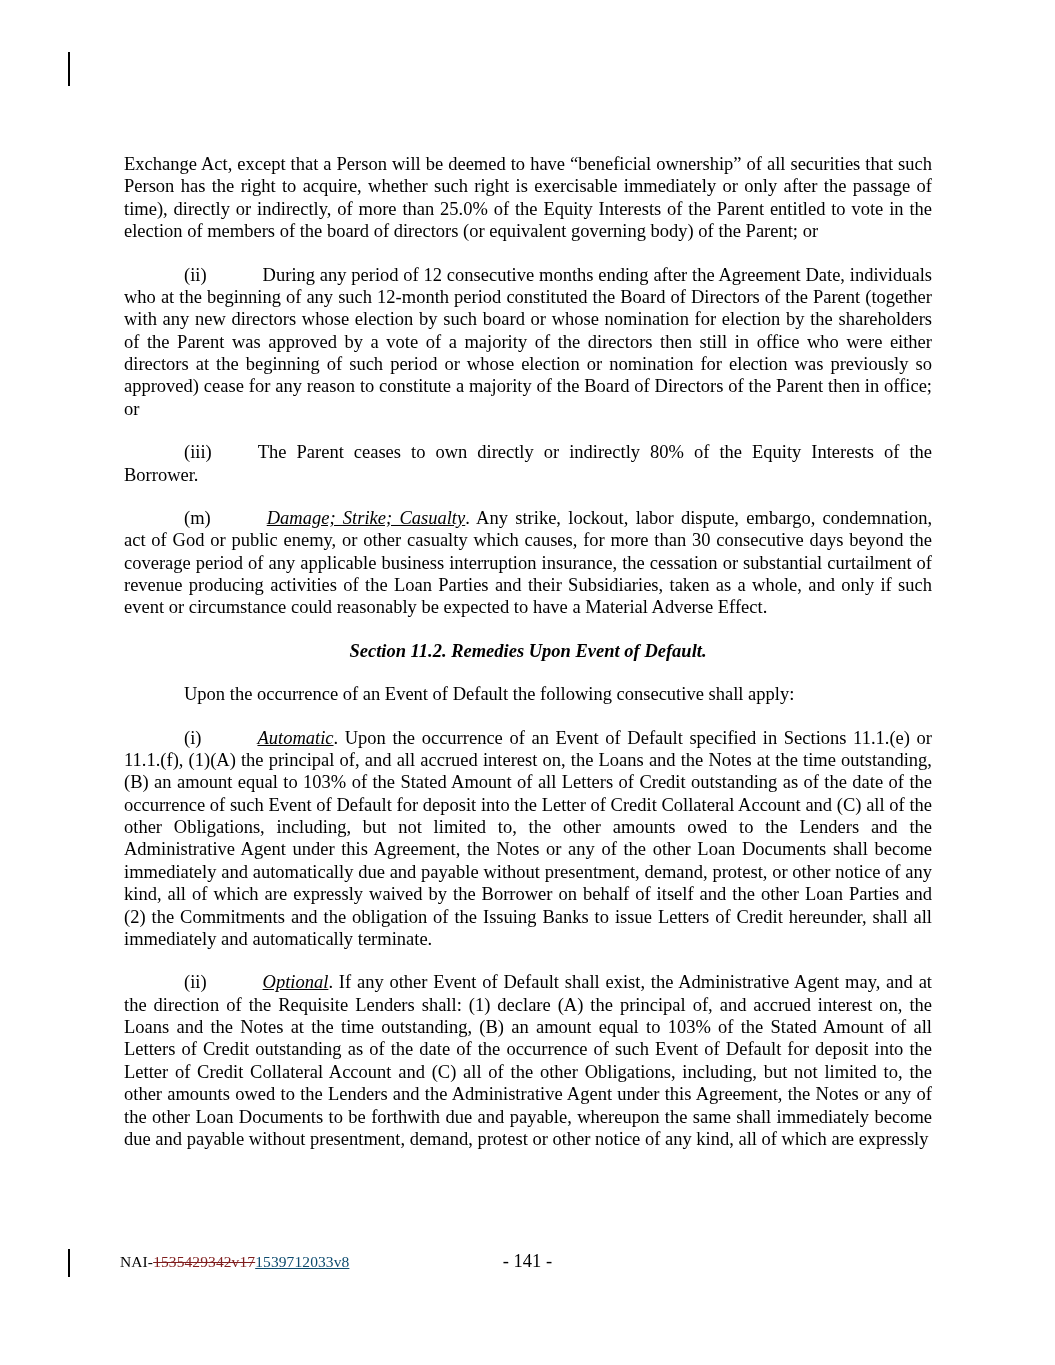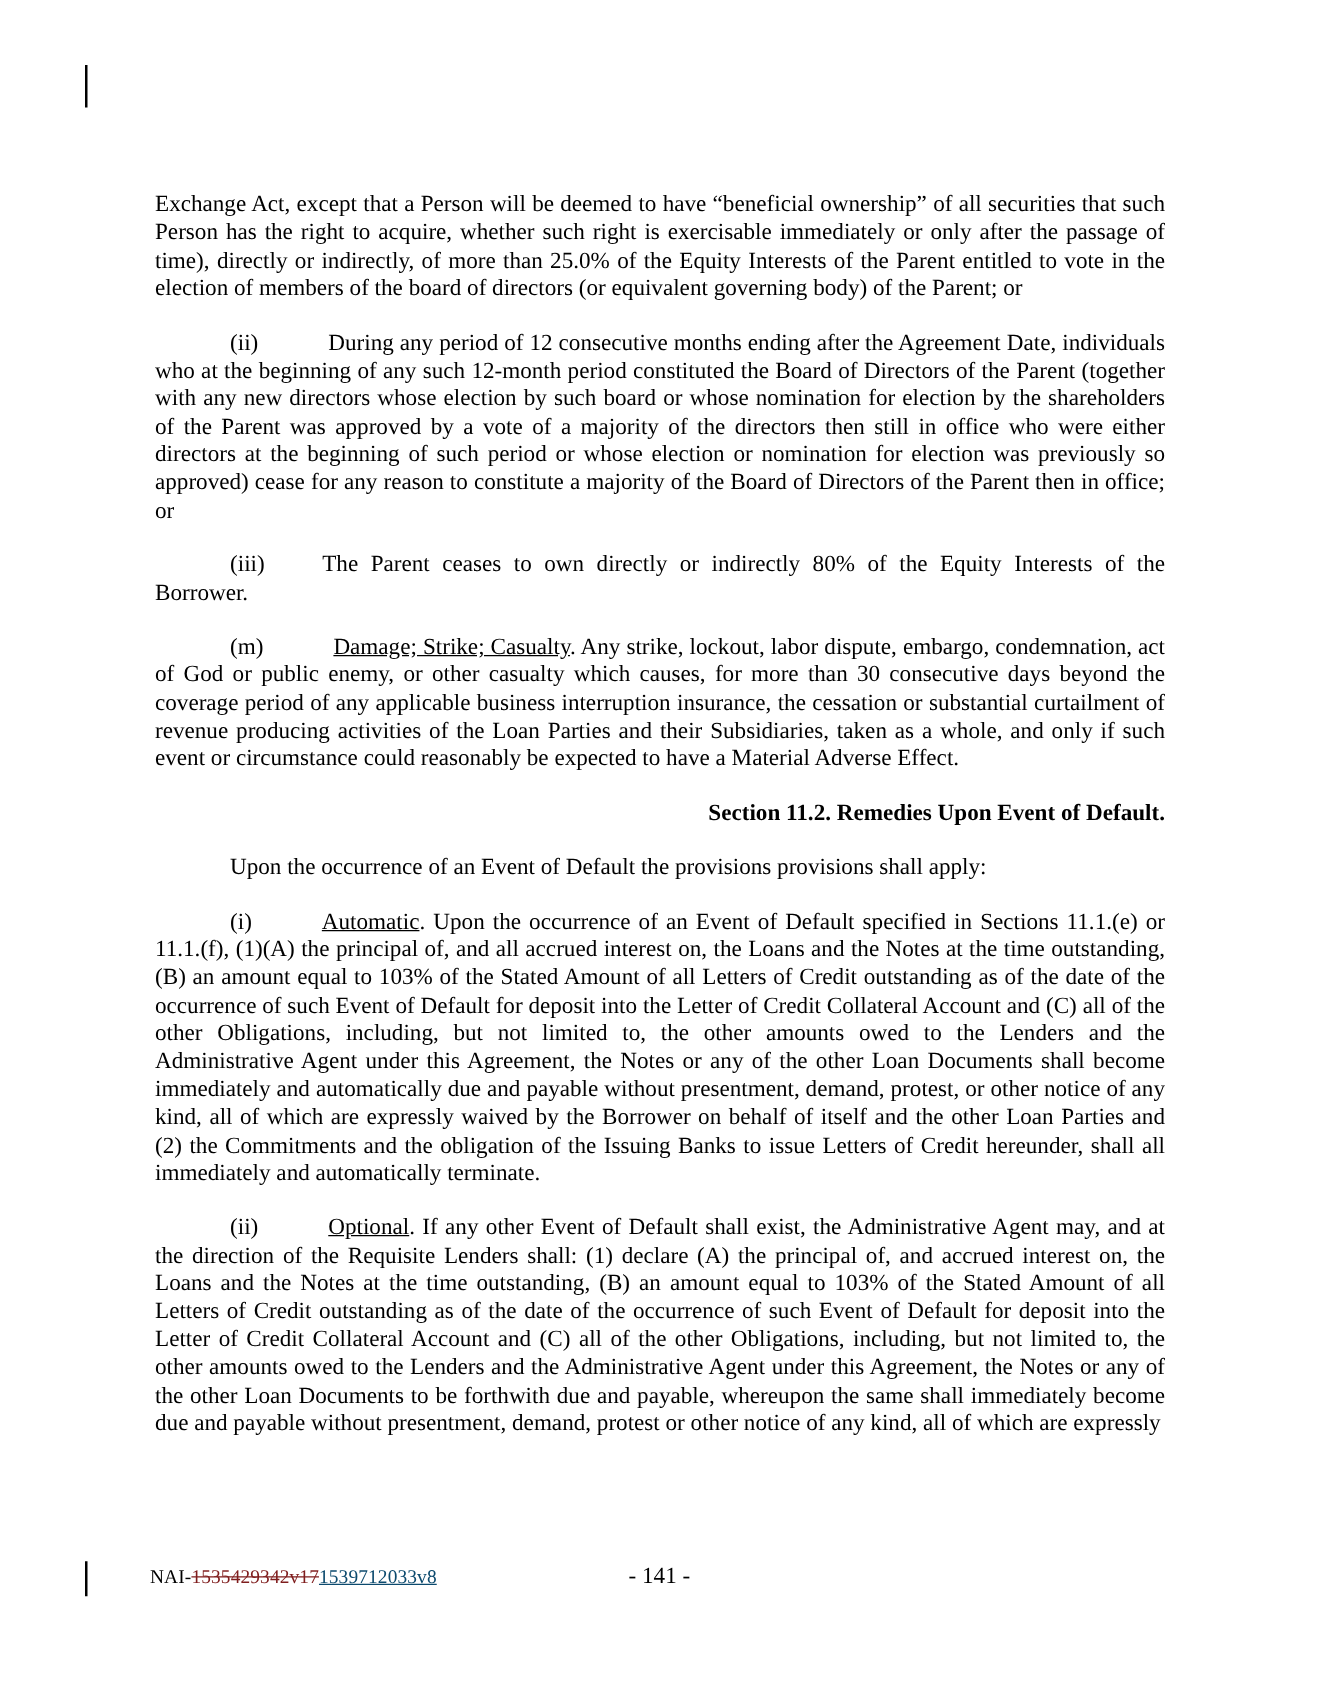--- a/index.html
+++ b/index.html
@@ -47,25 +47,27 @@
     line-height: 1.21;
     text-align: justify;
     text-justify: inter-word;
   }
   p.last { margin-bottom: 0; }
   .ind-first {
     text-indent: 60px;
   }
   .u {
     text-decoration: underline;
+    font-style: italic;
   }
   .heading {
     font-weight: bold;
     margin-left: 0;
-    text-align: right;
+    text-align: center;
+    font-style: italic;
   }
   .tabgap {
     display: inline-block;
     width: 56px;
   }
   .tabgap-sm {
     display: inline-block;
     width: 46px;
   }
   .footer {
@@ -112,21 +114,21 @@
     <p>Exchange Act, except that a Person will be deemed to have “beneficial ownership” of all securities that such Person has the right to acquire, whether such right is exercisable immediately or only after the passage of time), directly or indirectly, of more than 25.0% of the Equity Interests of the Parent entitled to vote in the election of members of the board of directors (or equivalent governing body) of the Parent; or</p>
 
     <p class="ind-first"><span>(ii)</span><span class="tabgap"></span><span>During any period of 12 consecutive months ending after the Agreement Date, individuals who at the beginning of any such 12-month period constituted the Board of Directors of the Parent (together with any new directors whose election by such board or whose nomination for election by the shareholders of the Parent was approved by a vote of a majority of the directors then still in office who were either directors at the beginning of such period or whose election or nomination for election was previously so approved) cease for any reason to constitute a majority of the Board of Directors of the Parent then in office; or</span></p>
 
     <p class="ind-first"><span>(iii)</span><span class="tabgap-sm"></span><span>The Parent ceases to own directly or indirectly 80% of the Equity Interests of the Borrower.</span></p>
 
     <p class="ind-first"><span>(m)</span><span class="tabgap"></span><span class="u">Damage; Strike; Casualty</span><span>.  Any strike, lockout, labor dispute, embargo, condemnation, act of God or public enemy, or other casualty which causes, for more than 30 consecutive days beyond the coverage period of any applicable business interruption insurance, the cessation or substantial curtailment of revenue producing activities of the Loan Parties and their Subsidiaries, taken as a whole, and only if such event or circumstance could reasonably be expected to have a Material Adverse Effect.</span></p>
 
     <p class="heading">Section 11.2.  Remedies Upon Event of Default.</p>
 
-    <p class="ind-first">Upon the occurrence of an Event of Default the provisions provisions shall apply:</p>
+    <p class="ind-first">Upon the occurrence of an Event of Default the following consecutive shall apply:</p>
 
 
     <p class="ind-first"><span>(i)</span><span class="tabgap"></span><span class="u">Automatic</span><span>.    Upon the occurrence of an Event of Default specified in Sections 11.1.(e) or 11.1.(f), (1)(A) the principal of, and all accrued interest on, the Loans and the Notes at the time outstanding, (B) an amount equal to 103% of the Stated Amount of all Letters of Credit outstanding as of the date of the occurrence of such Event of Default for deposit into the Letter of Credit Collateral Account and (C) all of the other Obligations, including, but not limited to, the other amounts owed to the Lenders and the Administrative Agent under this Agreement, the Notes or any of the other Loan Documents shall become immediately and automatically due and payable without presentment, demand, protest, or other notice of any kind, all of which are expressly waived by the Borrower on behalf of itself and the other Loan Parties and (2) the Commitments and the obligation of the Issuing Banks to issue Letters of Credit hereunder, shall all immediately and automatically terminate.</span></p>
 
     <p class="ind-first last"><span>(ii)</span><span class="tabgap"></span><span class="u">Optional</span><span>.  If any other Event of Default shall exist, the Administrative Agent may, and at the direction of the Requisite Lenders shall:  (1) declare (A) the principal of, and accrued interest on, the Loans and the Notes at the time outstanding, (B) an amount equal to 103% of the Stated Amount of all Letters of Credit outstanding as of the date of the occurrence of such Event of Default for deposit into the Letter of Credit Collateral Account and (C) all of the other Obligations, including, but not limited to, the other amounts owed to the Lenders and the Administrative Agent under this Agreement, the Notes or any of the other Loan Documents to be forthwith due and payable, whereupon the same shall immediately become due and payable without presentment, demand, protest or other notice of any kind, all of which are expressly</span></p>
 
   </div>
 
   <div class="footer">
     <div class="footer-left"><span>NAI-</span><span class="strike">1535429342v17</span><span class="ins">1539712033v8</span></div>

